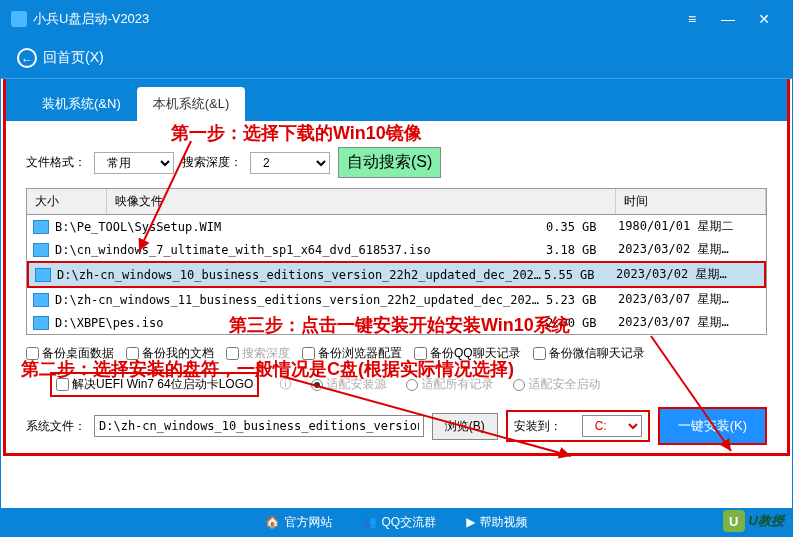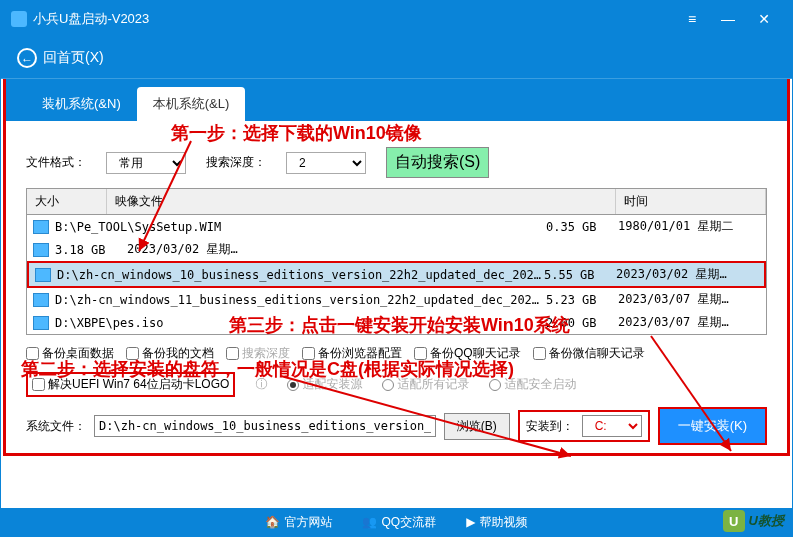--- a/index.html
+++ b/index.html
@@ -13,50 +13,50 @@
 .back-btn { display: flex; align-items: center; color: #fff; font-size: 14px; cursor: pointer; }
 .back-btn .arrow { width: 20px; height: 20px; border: 2px solid #fff; border-radius: 50%; display: flex; align-items: center; justify-content: center; margin-right: 6px; font-size: 12px; }
 .tab-area { background: #0a84d8; padding: 8px 20px 0; display: flex; border: 3px solid #d00; border-top: none; border-bottom: none; margin: 0 2px; }
 .tab { padding: 8px 16px; color: #fff; cursor: pointer; font-size: 13px; }
 .tab.active { background: #fff; color: #333; border-radius: 4px 4px 0 0; }
 .content { background: #fff; padding: 8px 20px; border: 3px solid #d00; border-top: none; margin: 0 2px; position: relative; }
 .annotation { position: absolute; color: #d00; font-size: 18px; font-weight: bold; pointer-events: none; z-index: 10; }
 .annotation.a1 { top: 120px; left: 170px; }
 .annotation.a2 { top: 356px; left: 20px; }
 .annotation.a3 { top: 312px; left: 228px; }
-.filter-row { display: flex; align-items: center; gap: 20px; margin: 18px 0 10px; }
+.filter-row { display: flex; align-items: center; gap: 8px; margin: 18px 0 10px; }
 .filter-row label { font-size: 12px; }
 .select { border: 1px solid #aaa; padding: 2px 8px; font-size: 12px; background: #fff; }
 .auto-search-btn { padding: 4px 8px; border: 1px solid #888; background: #86efac; font-size: 16px; cursor: pointer; }
 .table { border: 1px solid #999; }
 .table-head { display: flex; background: #f0f0f0; border-bottom: 1px solid #999; }
 .table-head .col { padding: 4px 8px; font-size: 12px; border-right: 1px solid #ccc; }
 .col-file { flex: 1; }
 .col-size { width: 80px; }
 .col-time { width: 150px; }
 .file-rows { font-family: "SimSun", monospace; }
 .file-row { display: flex; align-items: center; padding: 3px 6px; font-size: 12px; }
 .file-row.selected { background: #c4dff0; border: 2px solid #d00; }
 .file-row .file-icon { width: 16px; height: 14px; background: #4db8ff; margin-right: 6px; flex-shrink: 0; border: 1px solid #2a8ad0; }
 .file-row .name { flex: 1; white-space: nowrap; overflow: hidden; text-overflow: ellipsis; }
 .file-row .size { width: 72px; }
 .file-row .time { width: 142px; }
 .checkbox-row { display: flex; align-items: center; gap: 12px; margin: 10px 0 6px; font-size: 12px; flex-wrap: nowrap; }
-.checkbox-row.row2 { gap: 20px; }
+.checkbox-row.row2 { gap: 20px; margin-left: 24px; }
 .cb { display: flex; align-items: center; gap: 3px; white-space: nowrap; }
 .cb input { width: 13px; height: 13px; }
 .cb.red { border: 2px solid #d00; padding: 2px 4px; }
 .cb.gray { color: #aaa; }
 .cb .radio-dot { width: 12px; height: 12px; border: 1px solid #888; border-radius: 50%; display: inline-flex; align-items: center; justify-content: center; }
 .cb .radio-dot.checked::after { content: ''; width: 6px; height: 6px; background: #333; border-radius: 50%; }
 .bottom-row { display: flex; align-items: center; gap: 8px; margin-top: 10px; }
 .bottom-row label { font-size: 12px; }
 .path-input { flex: 1; border: 1px solid #888; padding: 3px 4px; font-size: 12px; font-family: monospace; }
 .browse-btn { padding: 4px 12px; border: 1px solid #888; background: #eee; font-size: 12px; cursor: pointer; }
-.install-group { display: flex; align-items: center; gap: 8px; border: 2px solid #d00; padding: 3px 6px; }
+.install-group { display: flex; align-items: center; gap: 20px; border: 2px solid #d00; padding: 3px 6px; }
 .drive-select { border: 1px solid #888; padding: 2px 18px 2px 8px; font-size: 12px; color: #d00; background: #fff; }
 .install-btn { background: #1e90ff; color: #fff; padding: 8px 18px; border: 2px solid #d00; cursor: pointer; font-size: 13px; }
 .footer { position: absolute; bottom: 0; left: 0; right: 0; height: 28px; background: #0a84d8; display: flex; align-items: center; justify-content: center; gap: 30px; color: #fff; font-size: 12px; }
 .footer .link { display: flex; align-items: center; gap: 4px; cursor: pointer; }
 .ujiaoshou { position: absolute; bottom: 4px; right: 8px; display: flex; align-items: center; gap: 4px; }
 .ujiaoshou .logo { width: 22px; height: 22px; background: #7cb342; border-radius: 4px; display: flex; align-items: center; justify-content: center; color: #fff; font-weight: bold; font-size: 13px; }
 .ujiaoshou .text { color: #14532d; font-weight: bold; font-size: 13px; font-style: italic; }
 svg.arrow-line { position: absolute; pointer-events: none; z-index: 9; }
 </style>
 </head>
@@ -101,20 +101,21 @@
       </div>
       <div class="file-rows" id="file-rows">
           <div class="file-row">
             <span class="file-icon"></span>
             <span class="name">B:\Pe_TOOL\SysSetup.WIM</span>
             <span class="size">0.35 GB</span>
             <span class="time">1980/01/01 星期二</span>
           </div>
           <div class="file-row">
             <span class="file-icon"></span>
+            <span class="name">D:\cn_windows_7_ultimate_with_sp1_x64_dvd_618537.iso</span>
             <span class="size">3.18 GB</span>
             <span class="time">2023/03/02 星期…</span>
           </div>
           <div class="file-row selected">
             <span class="file-icon"></span>
             <span class="name">D:\zh-cn_windows_10_business_editions_version_22h2_updated_dec_2022_x64_…</span>
             <span class="size">5.55 GB</span>
             <span class="time">2023/03/02 星期…</span>
           </div>
           <div class="file-row">

